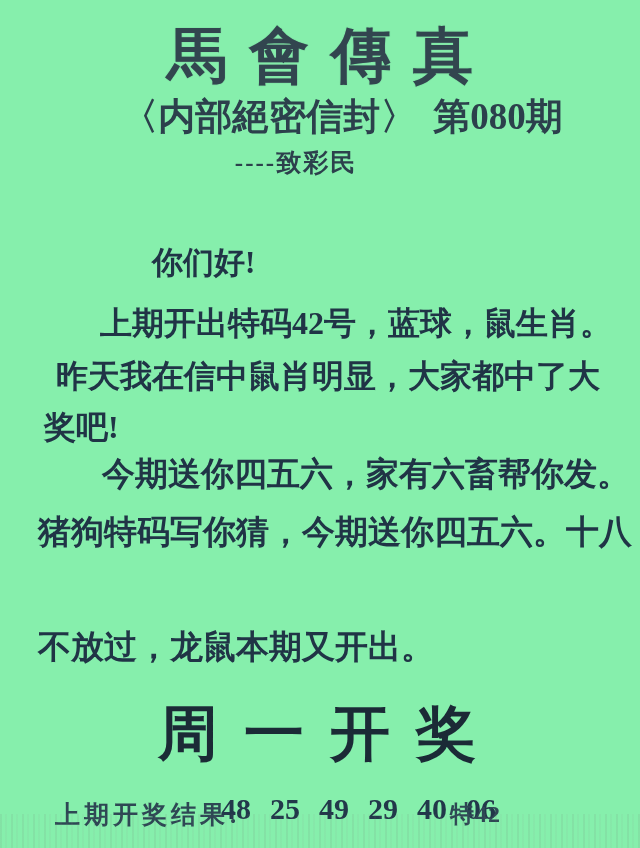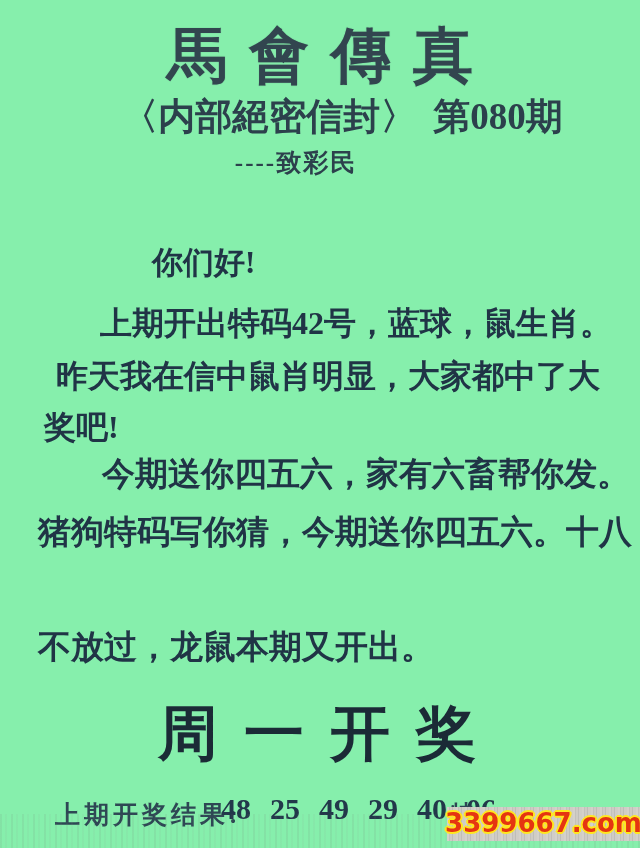--- a/index.html
+++ b/index.html
@@ -181,17 +181,14 @@
   <div class="announcement">周一开奖</div>
 
   <div class="results-row">
     <span class="results-label">上期开奖结果:</span>
     <span class="results-numbers">48  25  49  29  40  06</span>
     <span class="results-special">特42</span>
   </div>
 
   <div class="scan-streaks"></div>
 
-  <div class="watermark-band">
-    <span class="watermark-text">3399667.com</span>
-  </div>
 
 </div>
 
 </body></html>

